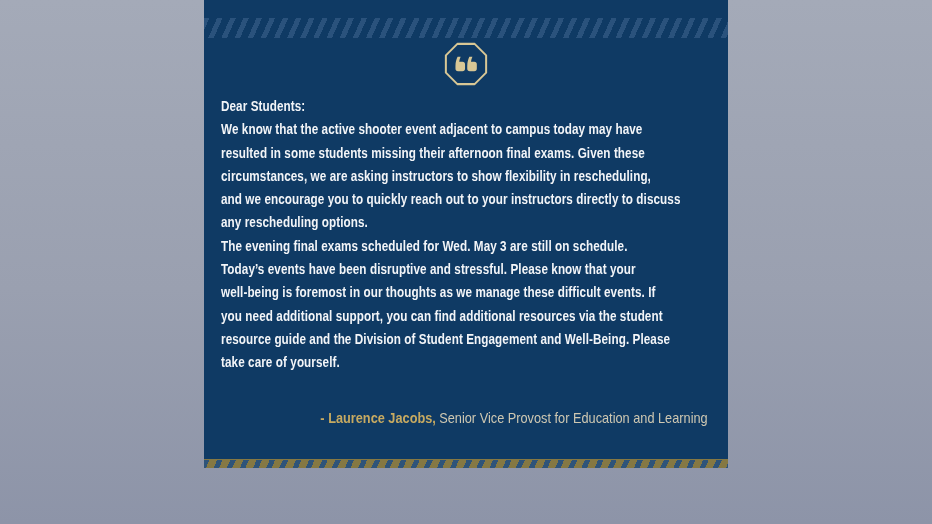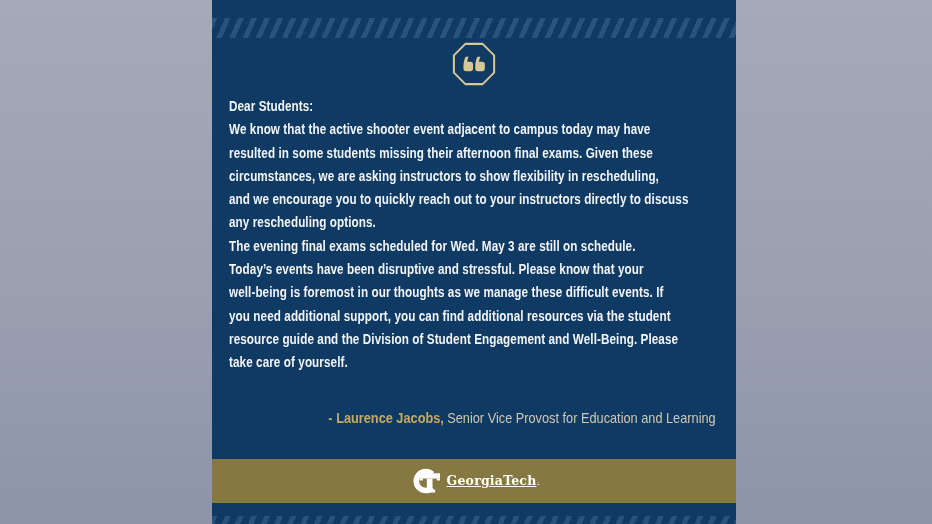--- a/index.html
+++ b/index.html
@@ -3,21 +3,21 @@
 <meta charset="utf-8">
 <style>
   html,body{margin:0;padding:0;}
   body{
     width:932px;height:524px;overflow:hidden;
     font-family:"Liberation Sans",sans-serif;
     background:linear-gradient(180deg,var(--bg_top,#a4aab8) 0%,var(--bg_mid,#9aa0b0) 55%,var(--bg_bottom,#8d94a8) 100%);
   }
   .stage{position:relative;width:932px;height:524px;}
   .card{
-    position:absolute;left:212px;top:0;width:524px;height:524px;
+    position:absolute;left:204px;top:0;width:524px;height:468px;
     background:var(--navy,#0f3a64);overflow:hidden;
   }
   .stripes{
     position:absolute;left:0;right:0;
     background:repeating-linear-gradient(114deg,
       var(--stripe,#2a527c) 0 5px, transparent 5px 12px);
   }
   .stripes-top{top:18px;height:20px;}
   .stripes-bottom{bottom:0;height:8px;opacity:.95;}
   .quote-badge{

